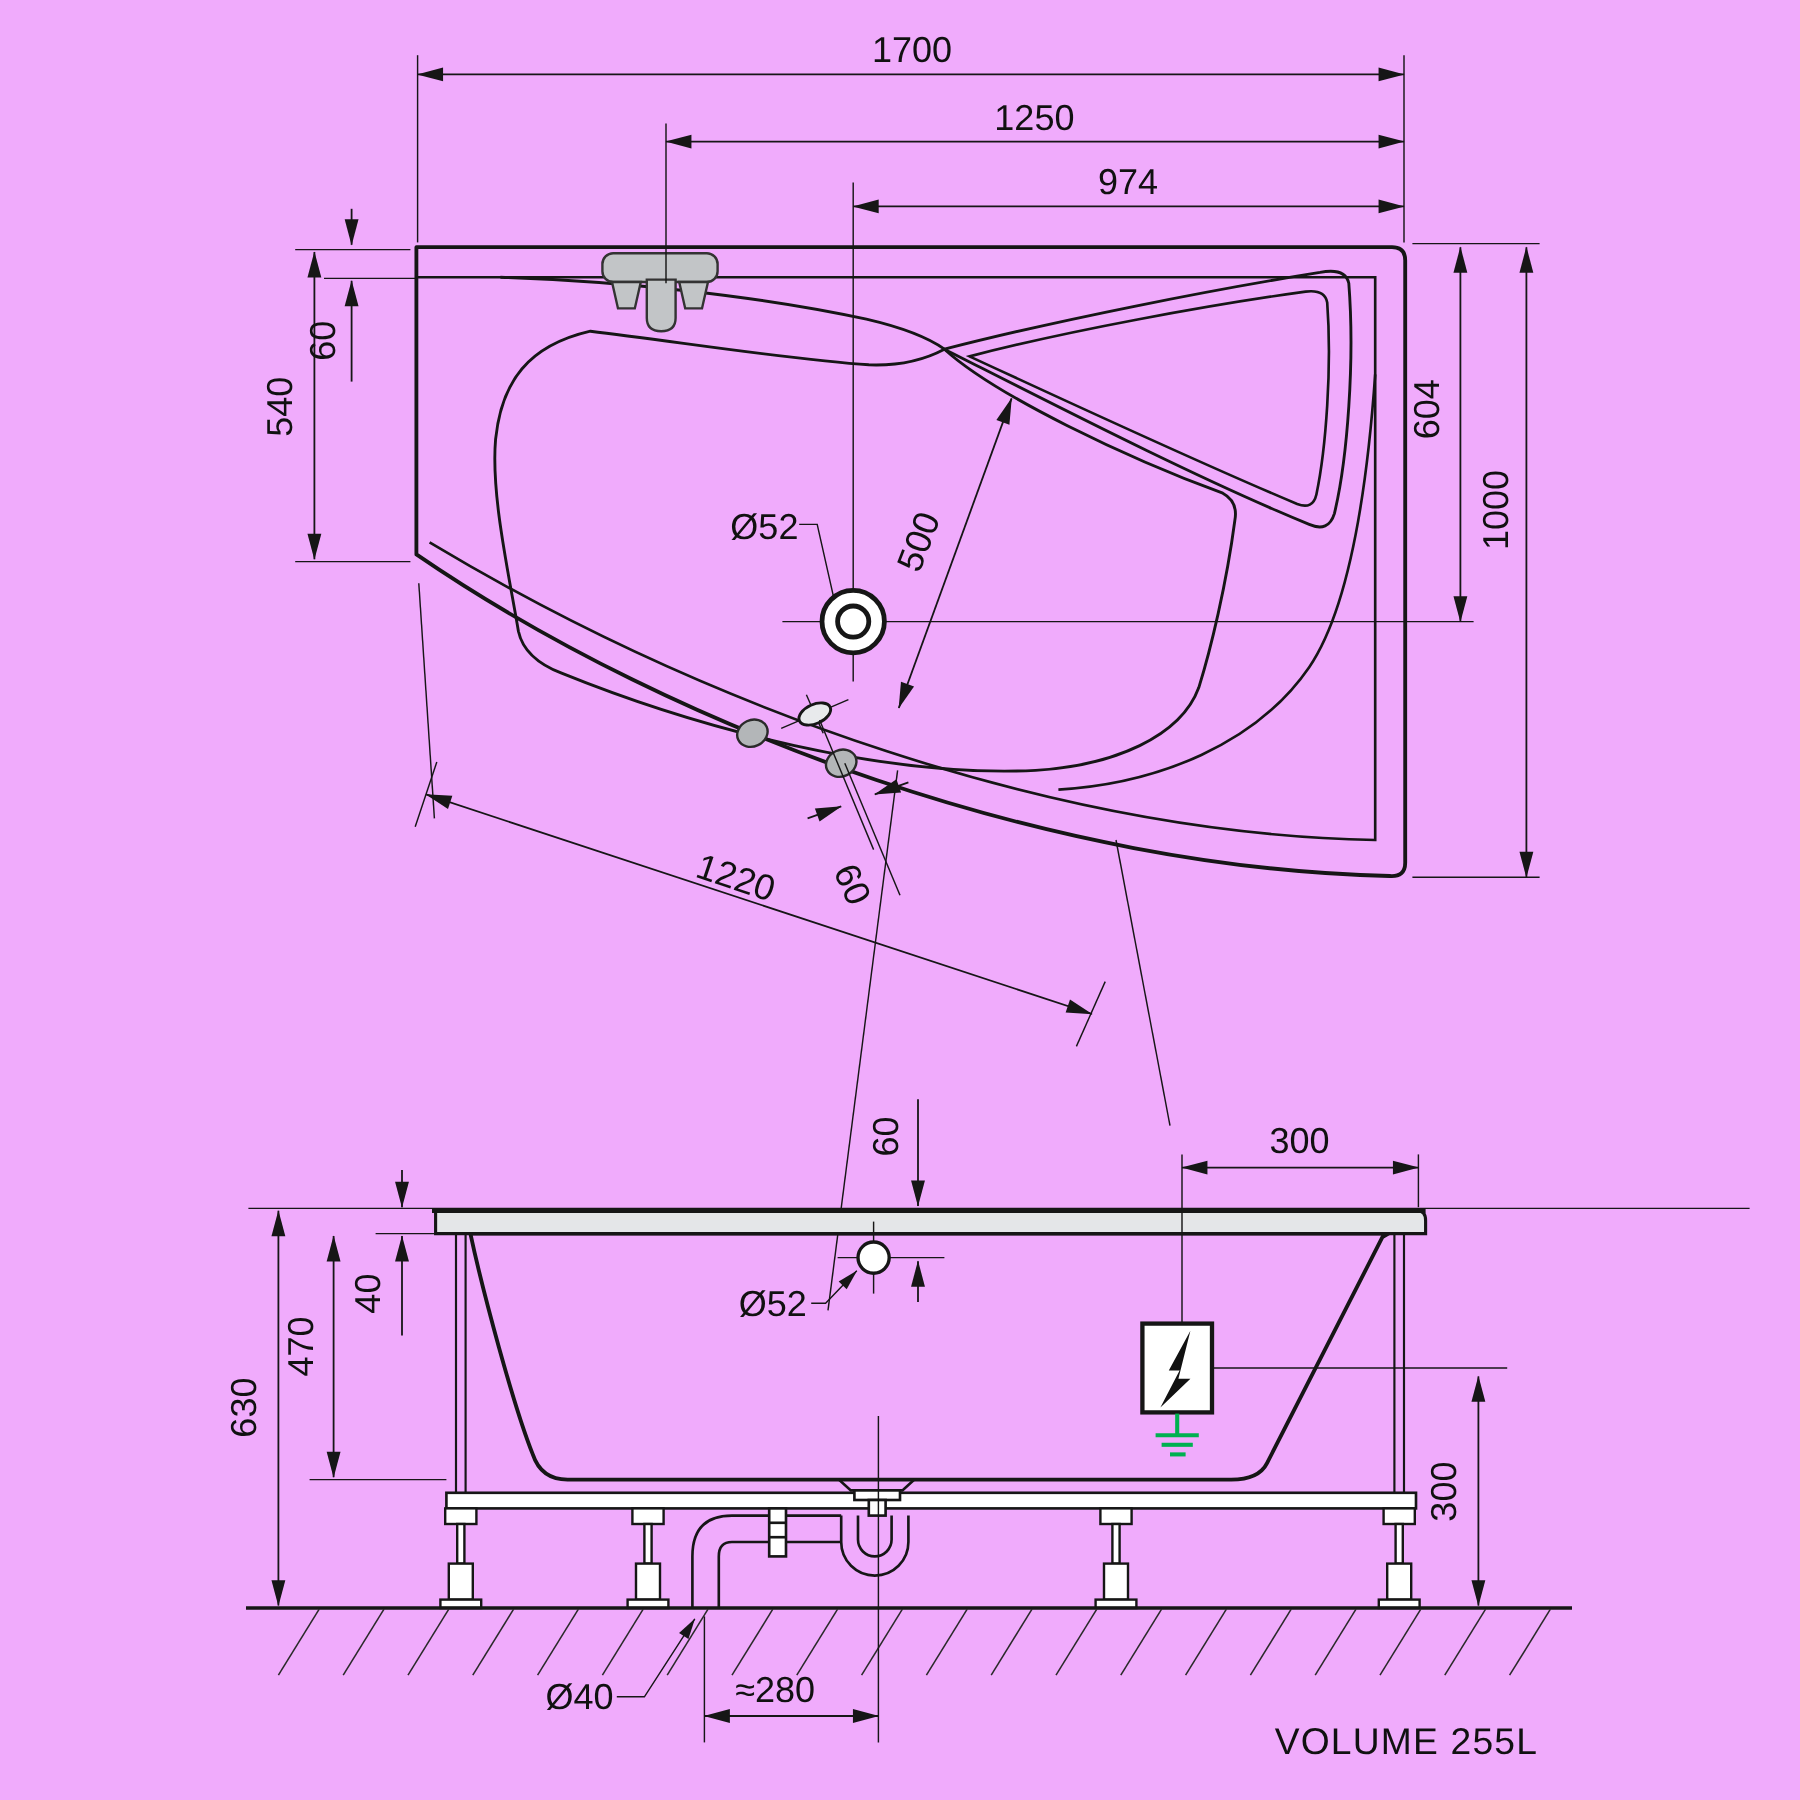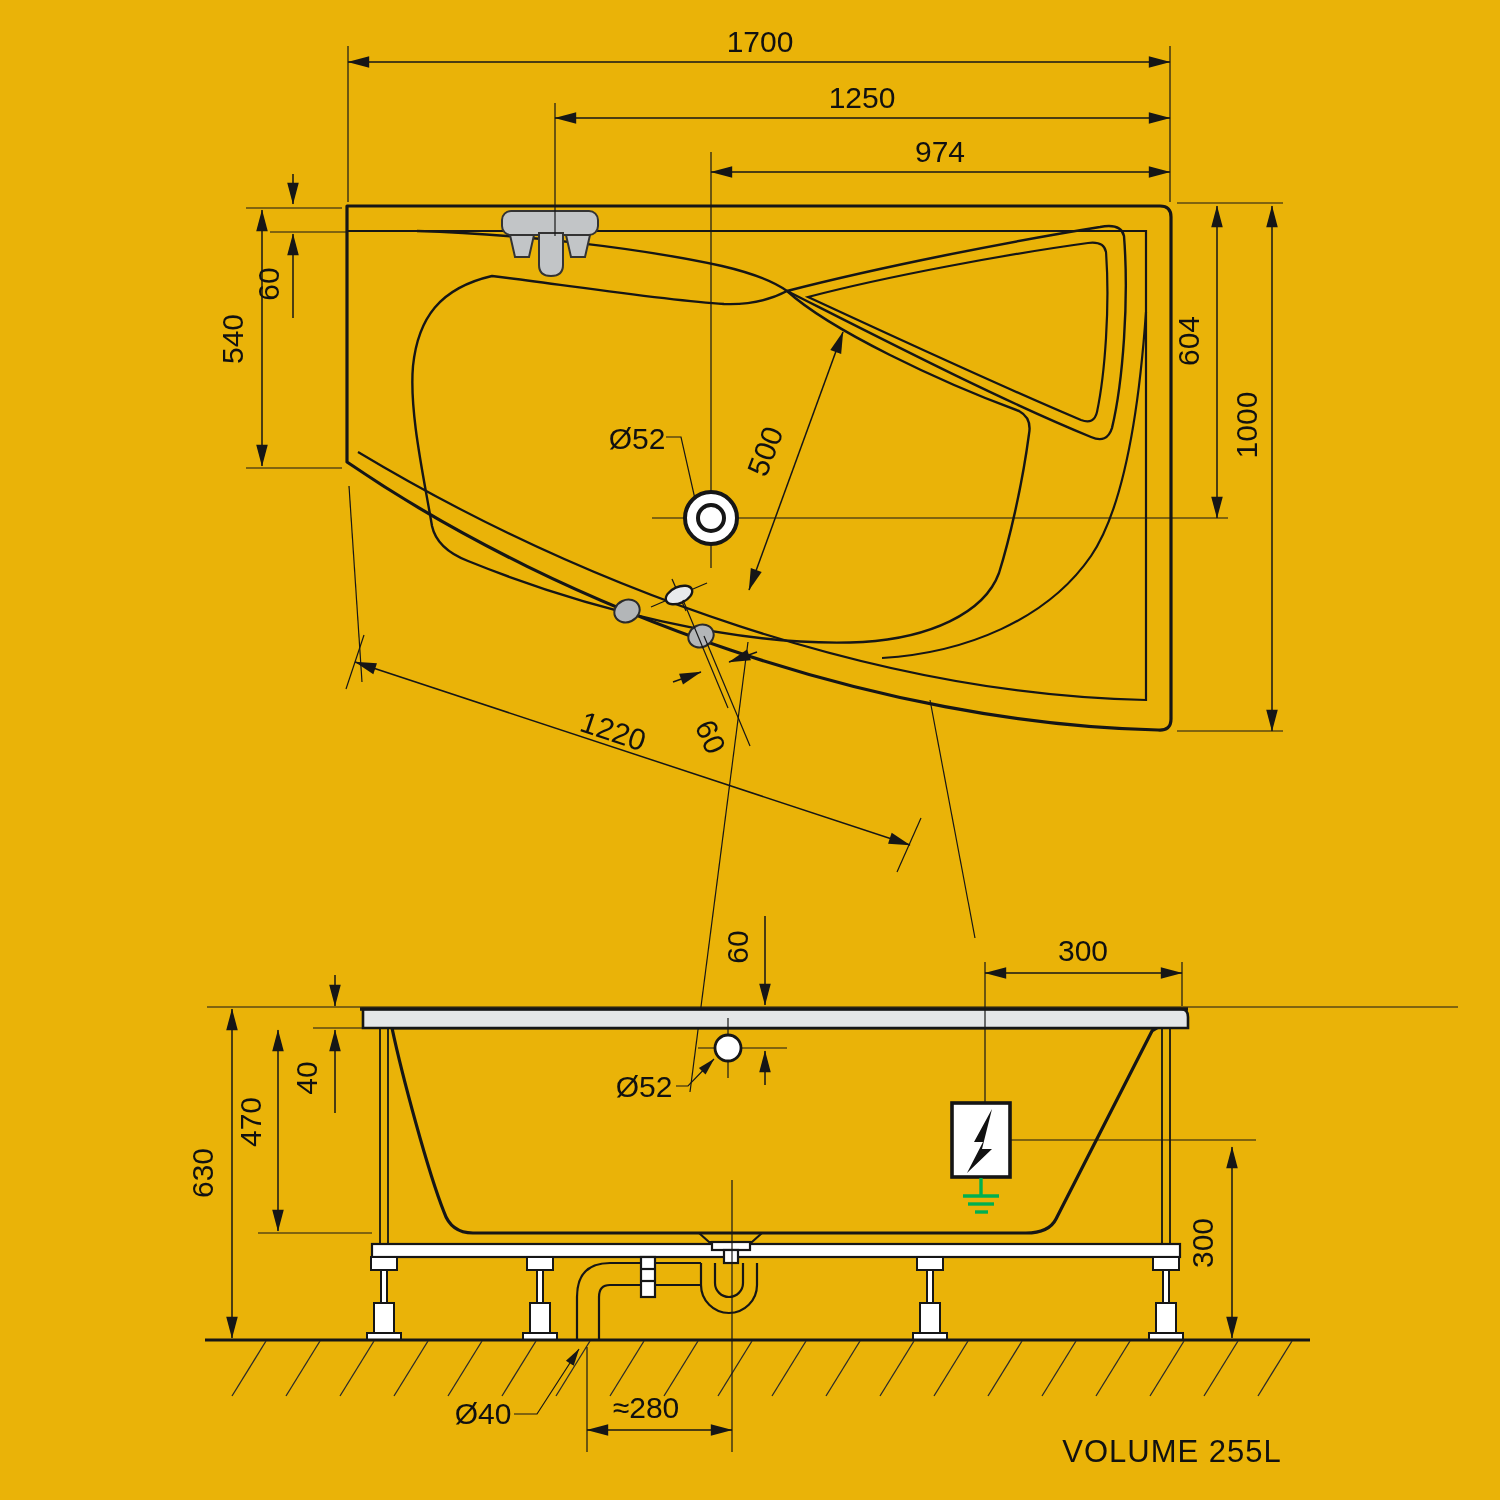--- a/index.html
+++ b/index.html
@@ -1,16 +1,16 @@
 <!DOCTYPE html>
 <html><head>
 <meta charset="utf-8">
 <style>
   html,body{margin:0;padding:0;background:#ffffff;}
-  .page{width:1500px;height:1500px;background:#eab308;position:relative;overflow:hidden;}
+  .page{width:1500px;height:1500px;background:#f0abfc;position:relative;overflow:hidden;}
   svg{display:block;}
   text{font-family:"Liberation Sans", sans-serif; fill:#111; }
   .dimtxt{font-size:30px;}
   .voltxt{font-size:31px;letter-spacing:1px;}
   .outline{stroke:#161616;stroke-width:3.2;fill:none;stroke-linejoin:round;}
   .contour{stroke:#161616;stroke-width:2.4;fill:none;stroke-linejoin:round;}
   .contour2{stroke:#161616;stroke-width:2.2;fill:none;}
   .dim{stroke:#161616;stroke-width:1.5;fill:none;}
   .thin{stroke:#161616;stroke-width:1.2;fill:none;}
   .hatch{stroke:#2a2a2a;stroke-width:1.3;}

